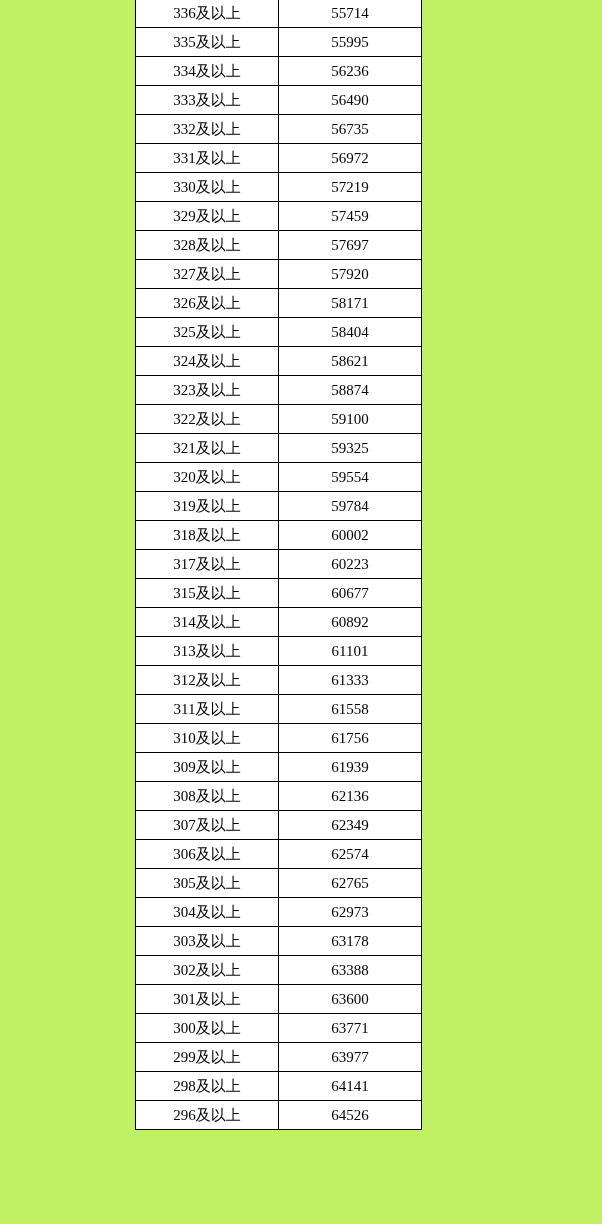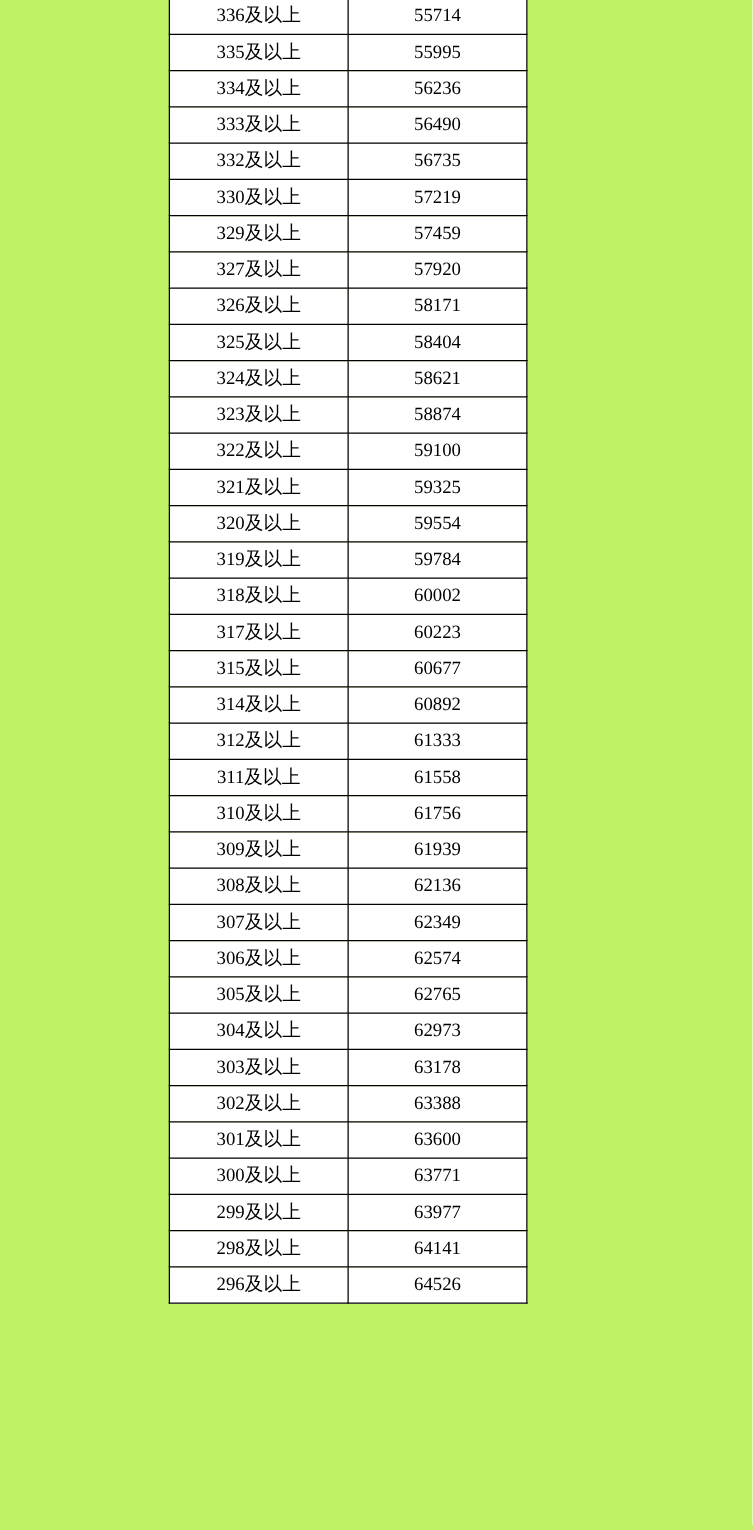--- a/index.html
+++ b/index.html
@@ -66,28 +66,36 @@
         </tr>
         <tr>
           <td class="col-score">333及以上</td>
           <td class="col-count">56490</td>
         </tr>
         <tr>
           <td class="col-score">332及以上</td>
           <td class="col-count">56735</td>
         </tr>
         <tr>
+          <td class="col-score">331及以上</td>
+          <td class="col-count">56972</td>
+        </tr>
+        <tr>
           <td class="col-score">330及以上</td>
           <td class="col-count">57219</td>
         </tr>
         <tr>
           <td class="col-score">329及以上</td>
           <td class="col-count">57459</td>
         </tr>
         <tr>
+          <td class="col-score">328及以上</td>
+          <td class="col-count">57697</td>
+        </tr>
+        <tr>
           <td class="col-score">327及以上</td>
           <td class="col-count">57920</td>
         </tr>
         <tr>
           <td class="col-score">326及以上</td>
           <td class="col-count">58171</td>
         </tr>
         <tr>
           <td class="col-score">325及以上</td>
           <td class="col-count">58404</td>
@@ -124,20 +132,24 @@
           <td class="col-score">317及以上</td>
           <td class="col-count">60223</td>
         </tr>
         <tr>
           <td class="col-score">315及以上</td>
           <td class="col-count">60677</td>
         </tr>
         <tr>
           <td class="col-score">314及以上</td>
           <td class="col-count">60892</td>
+        </tr>
+        <tr>
+          <td class="col-score">313及以上</td>
+          <td class="col-count">61101</td>
         </tr>
         <tr>
           <td class="col-score">312及以上</td>
           <td class="col-count">61333</td>
         </tr>
         <tr>
           <td class="col-score">311及以上</td>
           <td class="col-count">61558</td>
         </tr>
         <tr>

